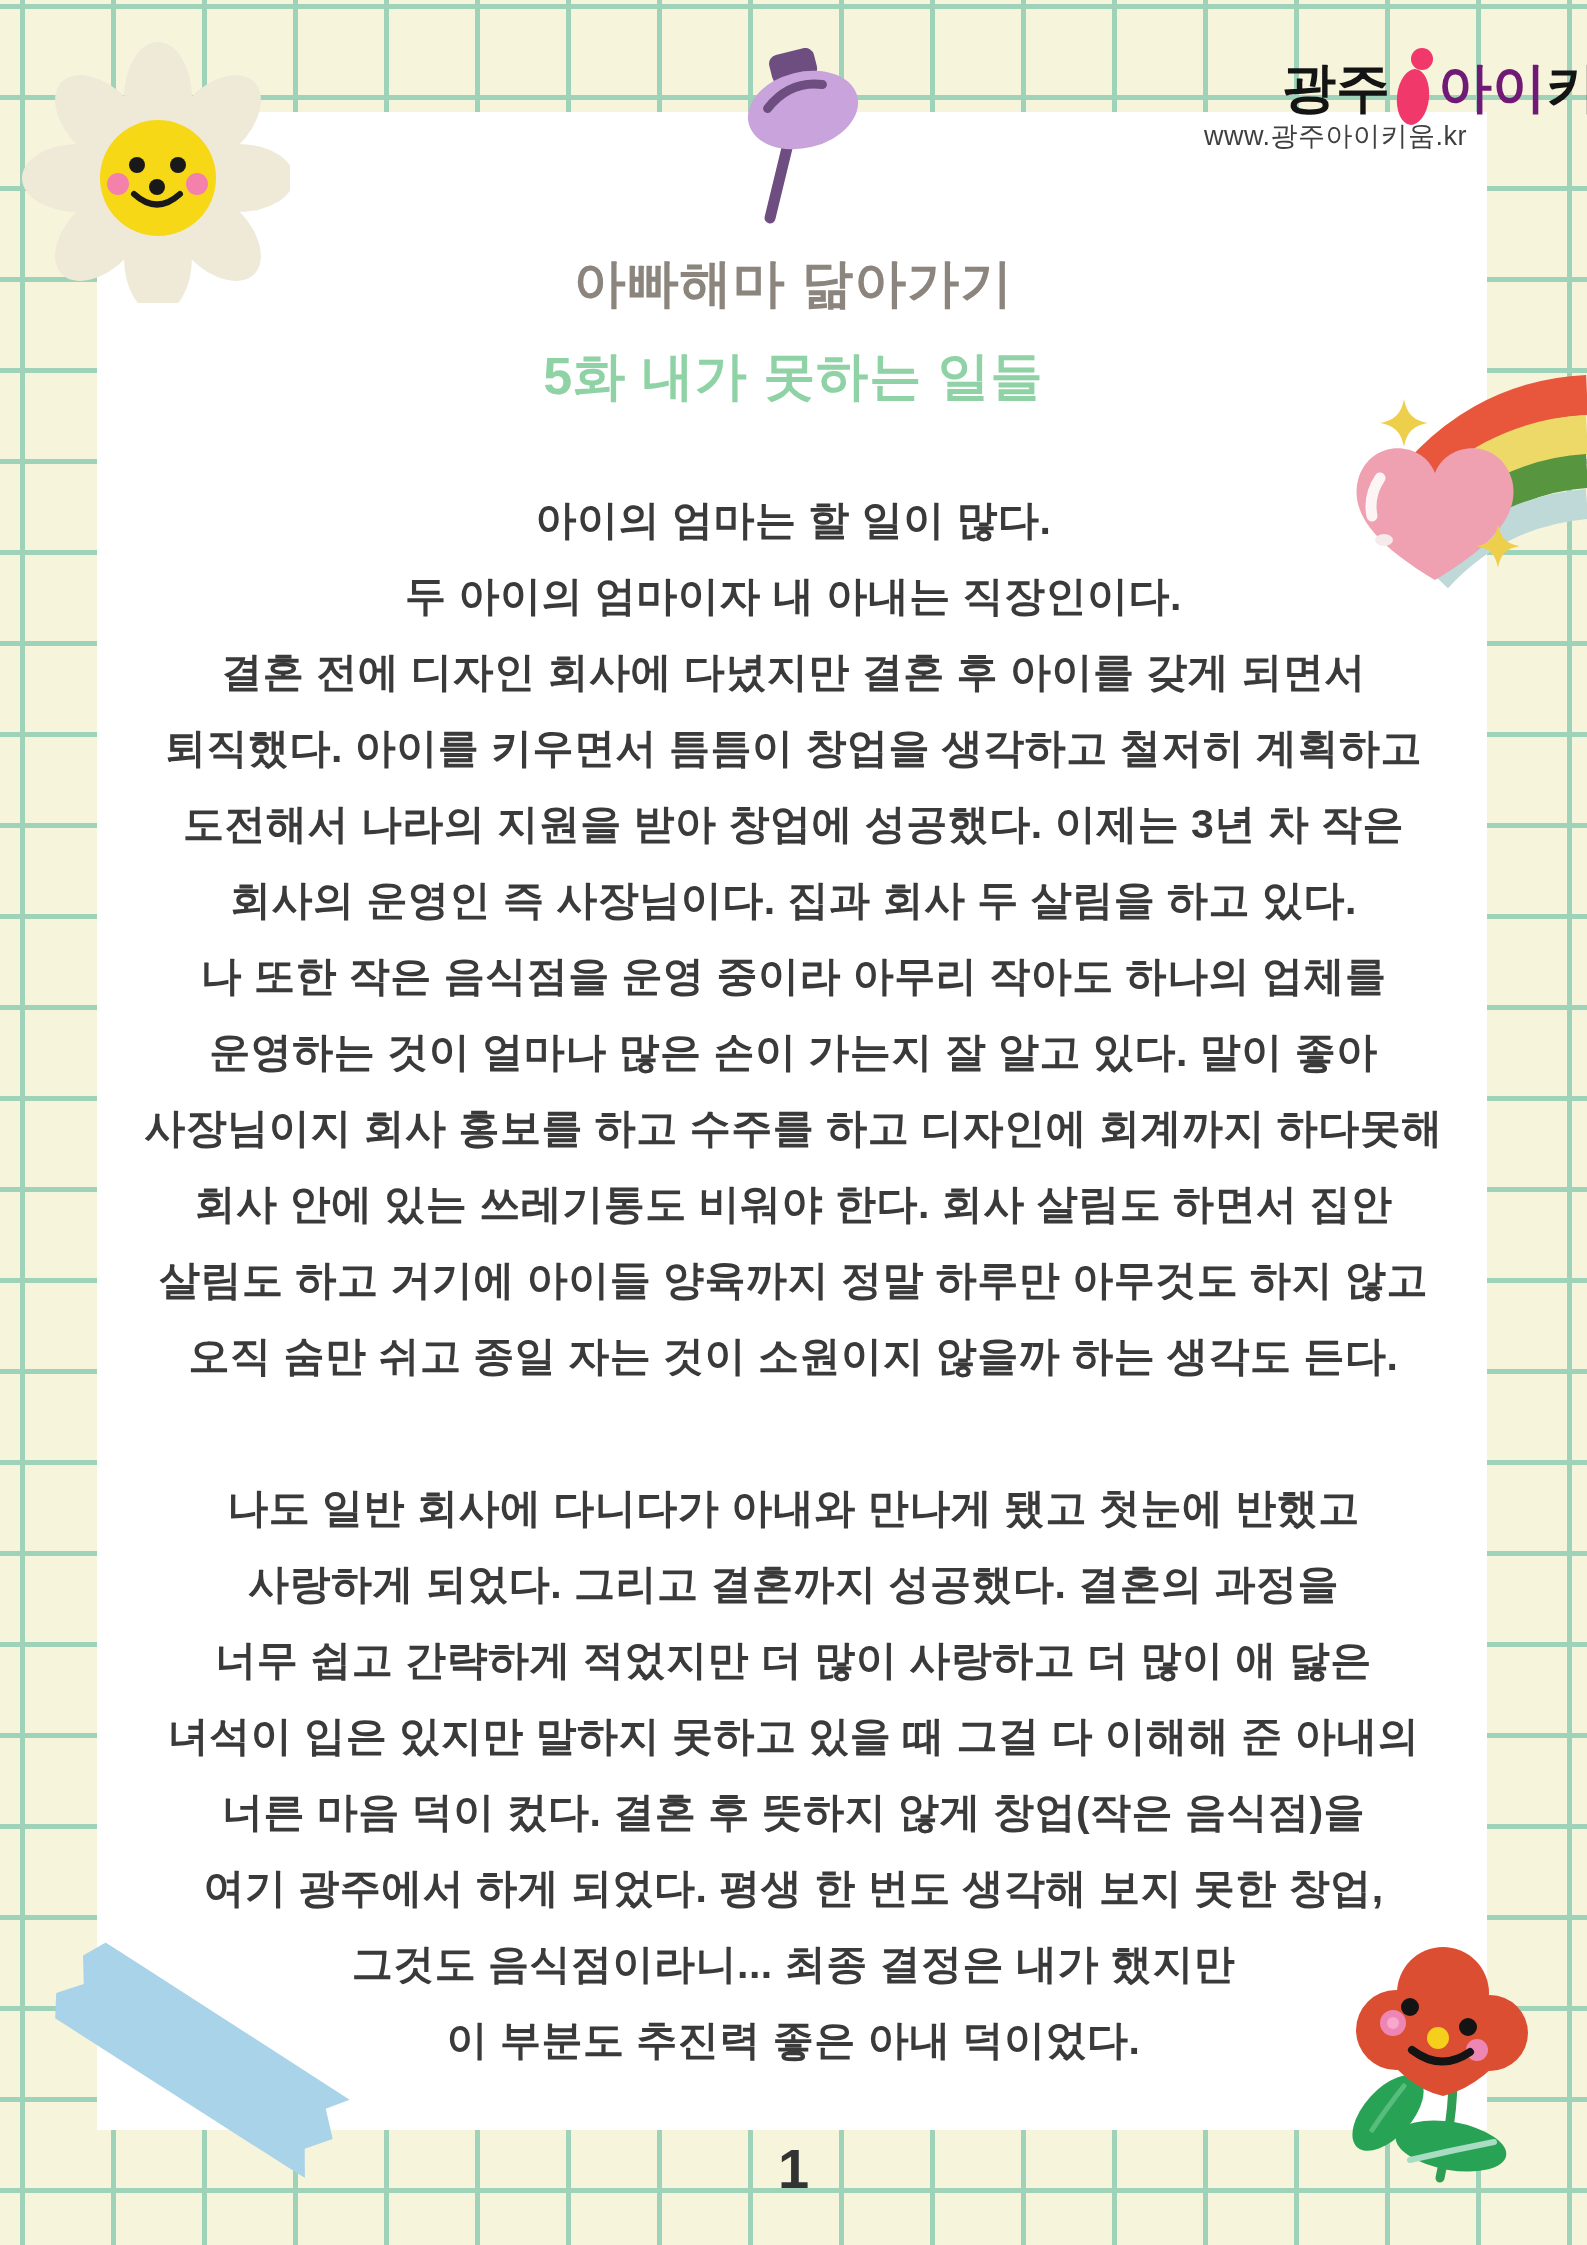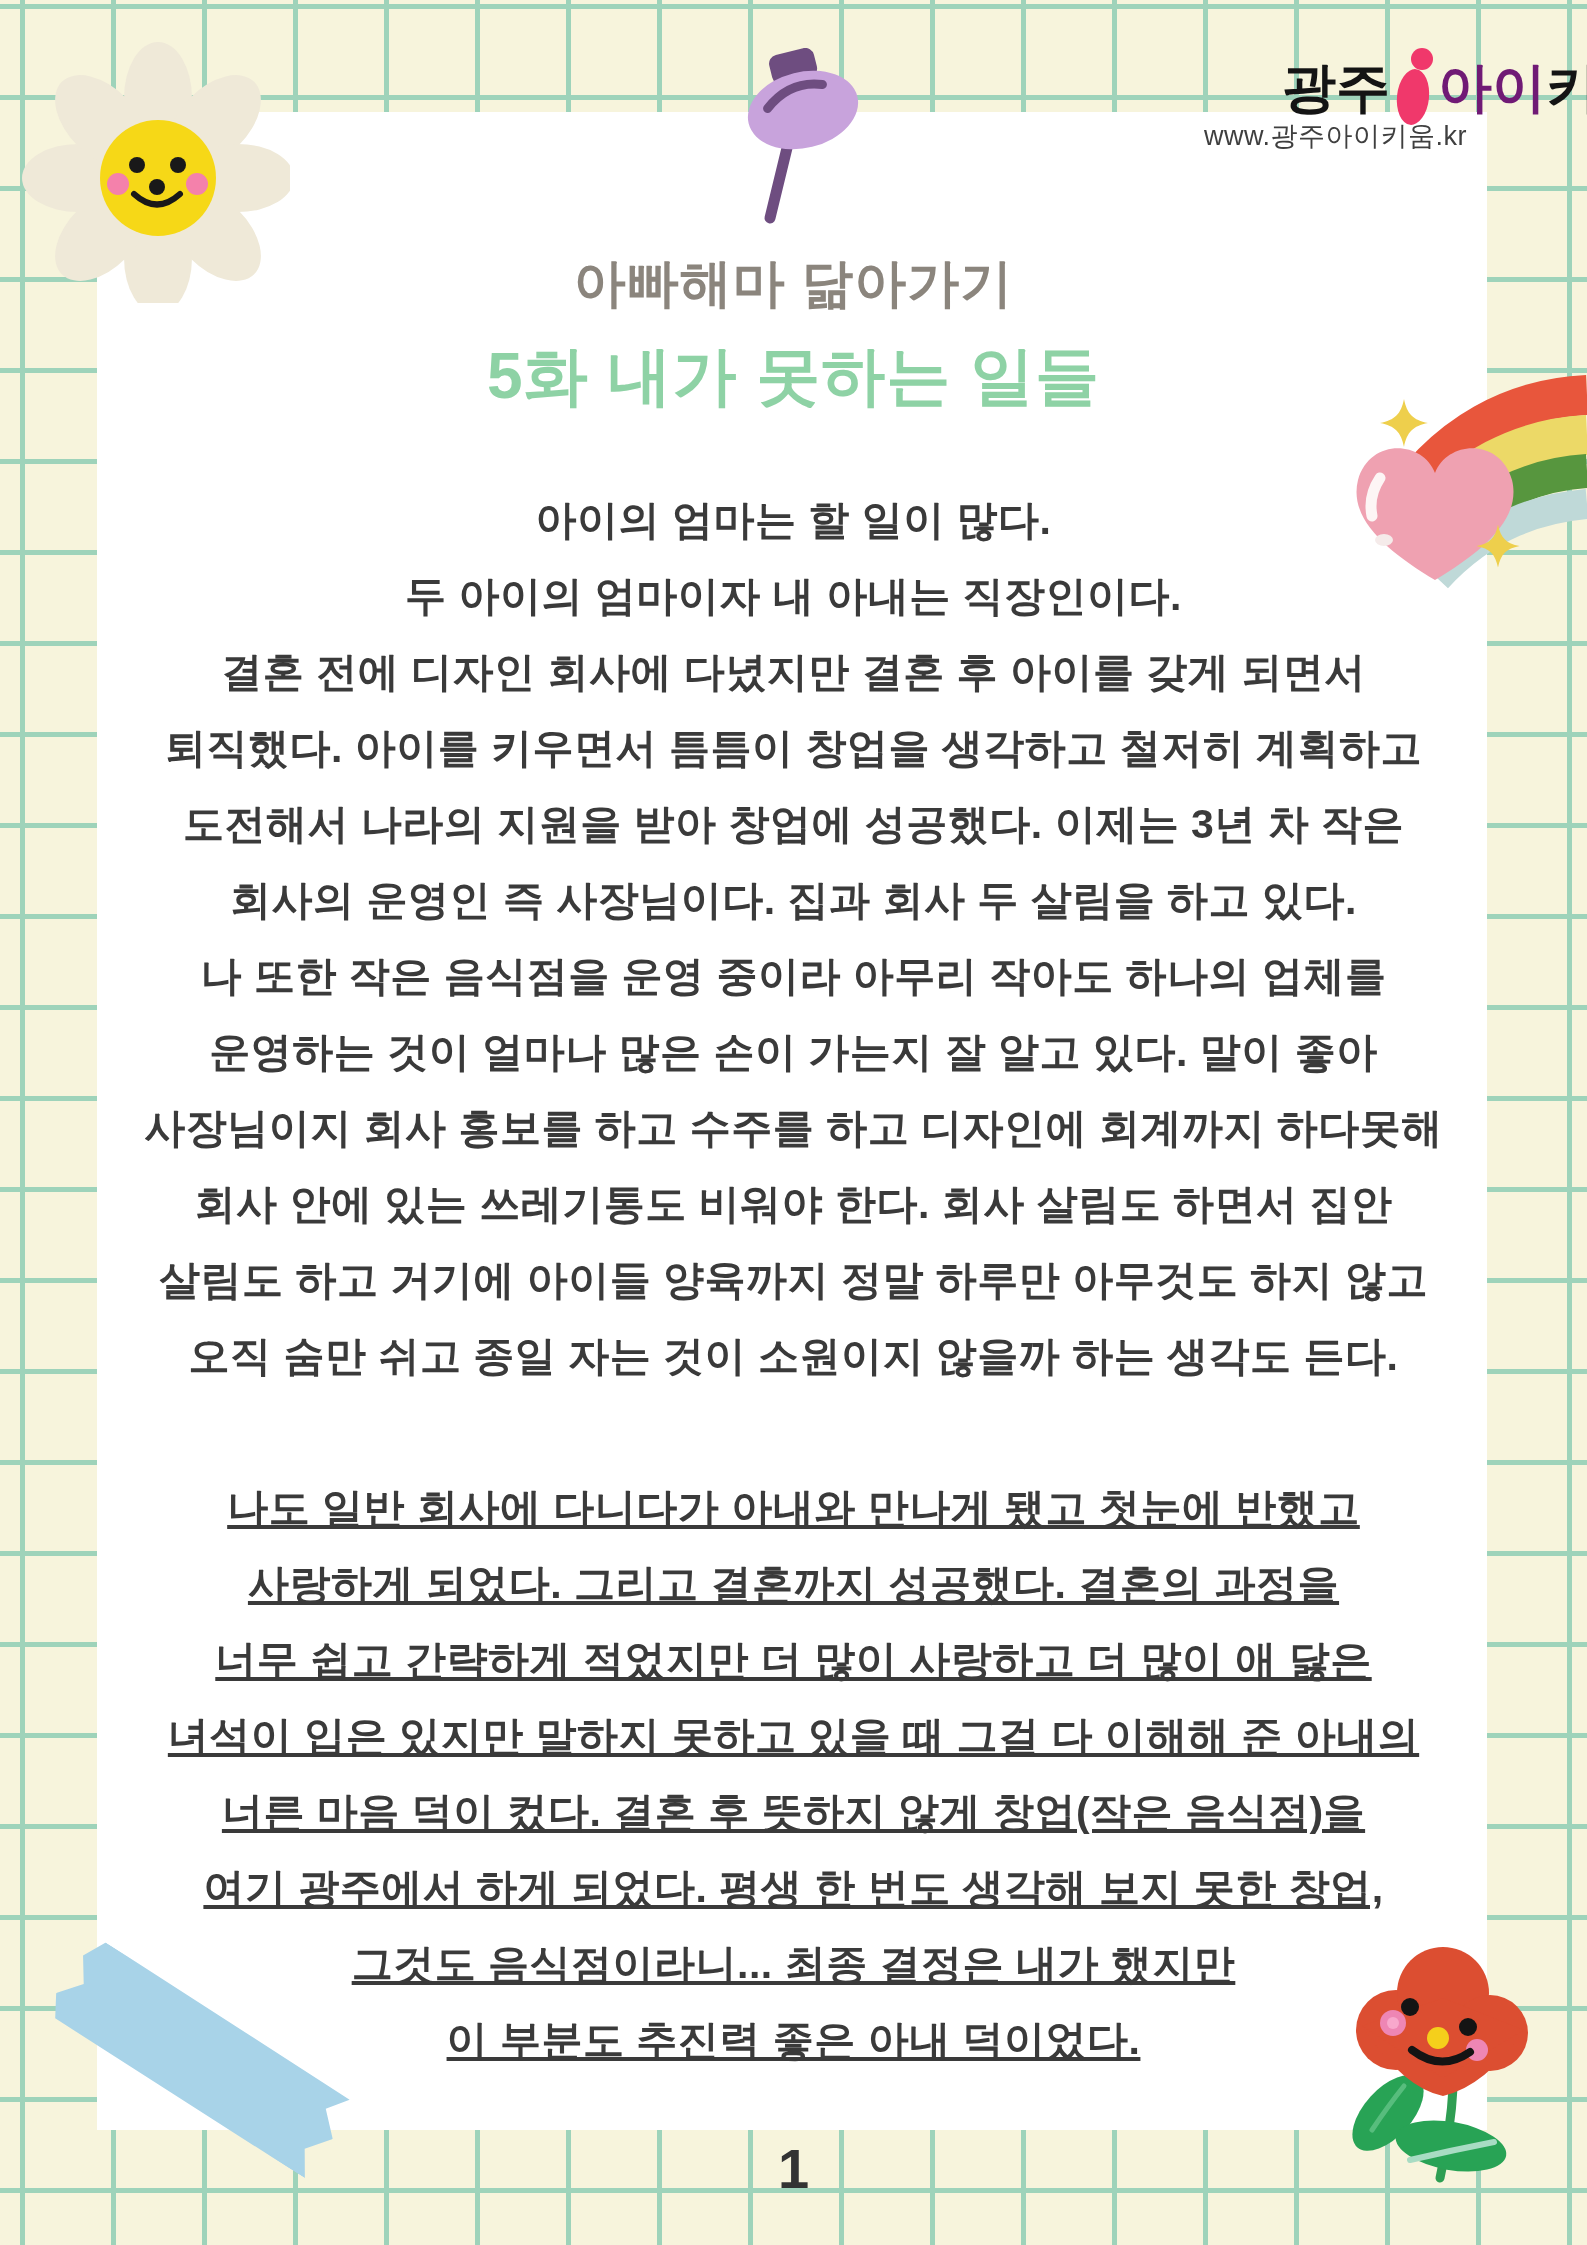--- a/index.html
+++ b/index.html
@@ -13,24 +13,24 @@
     background-size:91px 91px;
     background-position:20px 4px;
   }
   .paper{
     position:absolute;left:97px;top:112px;width:1390px;height:2018px;
     background:#ffffff;z-index:1;
   }
   .deco{position:absolute;z-index:2;}
   .txt{position:absolute;left:0;width:1587px;text-align:center;z-index:3;color:#3a3a3a;}
   .series-subtitle{top:252px;font-size:52px;line-height:62px;color:#8b857d;font-weight:bold;letter-spacing:1px;}
-  .episode-title{top:330px;font-size:64px;line-height:92px;color:#8ed2a5;font-weight:bold;letter-spacing:1px;}
+  .episode-title{top:330px;font-size:52px;line-height:92px;color:#8ed2a5;font-weight:bold;letter-spacing:1px;}
   .body-par{font-size:41px;line-height:76px;white-space:pre-line;font-weight:bold;letter-spacing:0.5px;}
   .par1{top:482px;}
-  .par2{top:1470px;text-decoration:underline;}
+  .par2{top:1470px;}
   .page-number{top:2136px;font-size:56px;font-weight:bold;color:#333;}
   .logo{
     position:absolute;left:1282px;top:48px;z-index:4;
     display:flex;align-items:center;
     font-size:54px;font-weight:bold;color:#141414;letter-spacing:0px;white-space:nowrap;
   }
   .logo .pink{color:#701a75;}
   .logo-mark{margin:0 3px;}
   .website{
     position:absolute;right:120px;top:118px;z-index:4;

